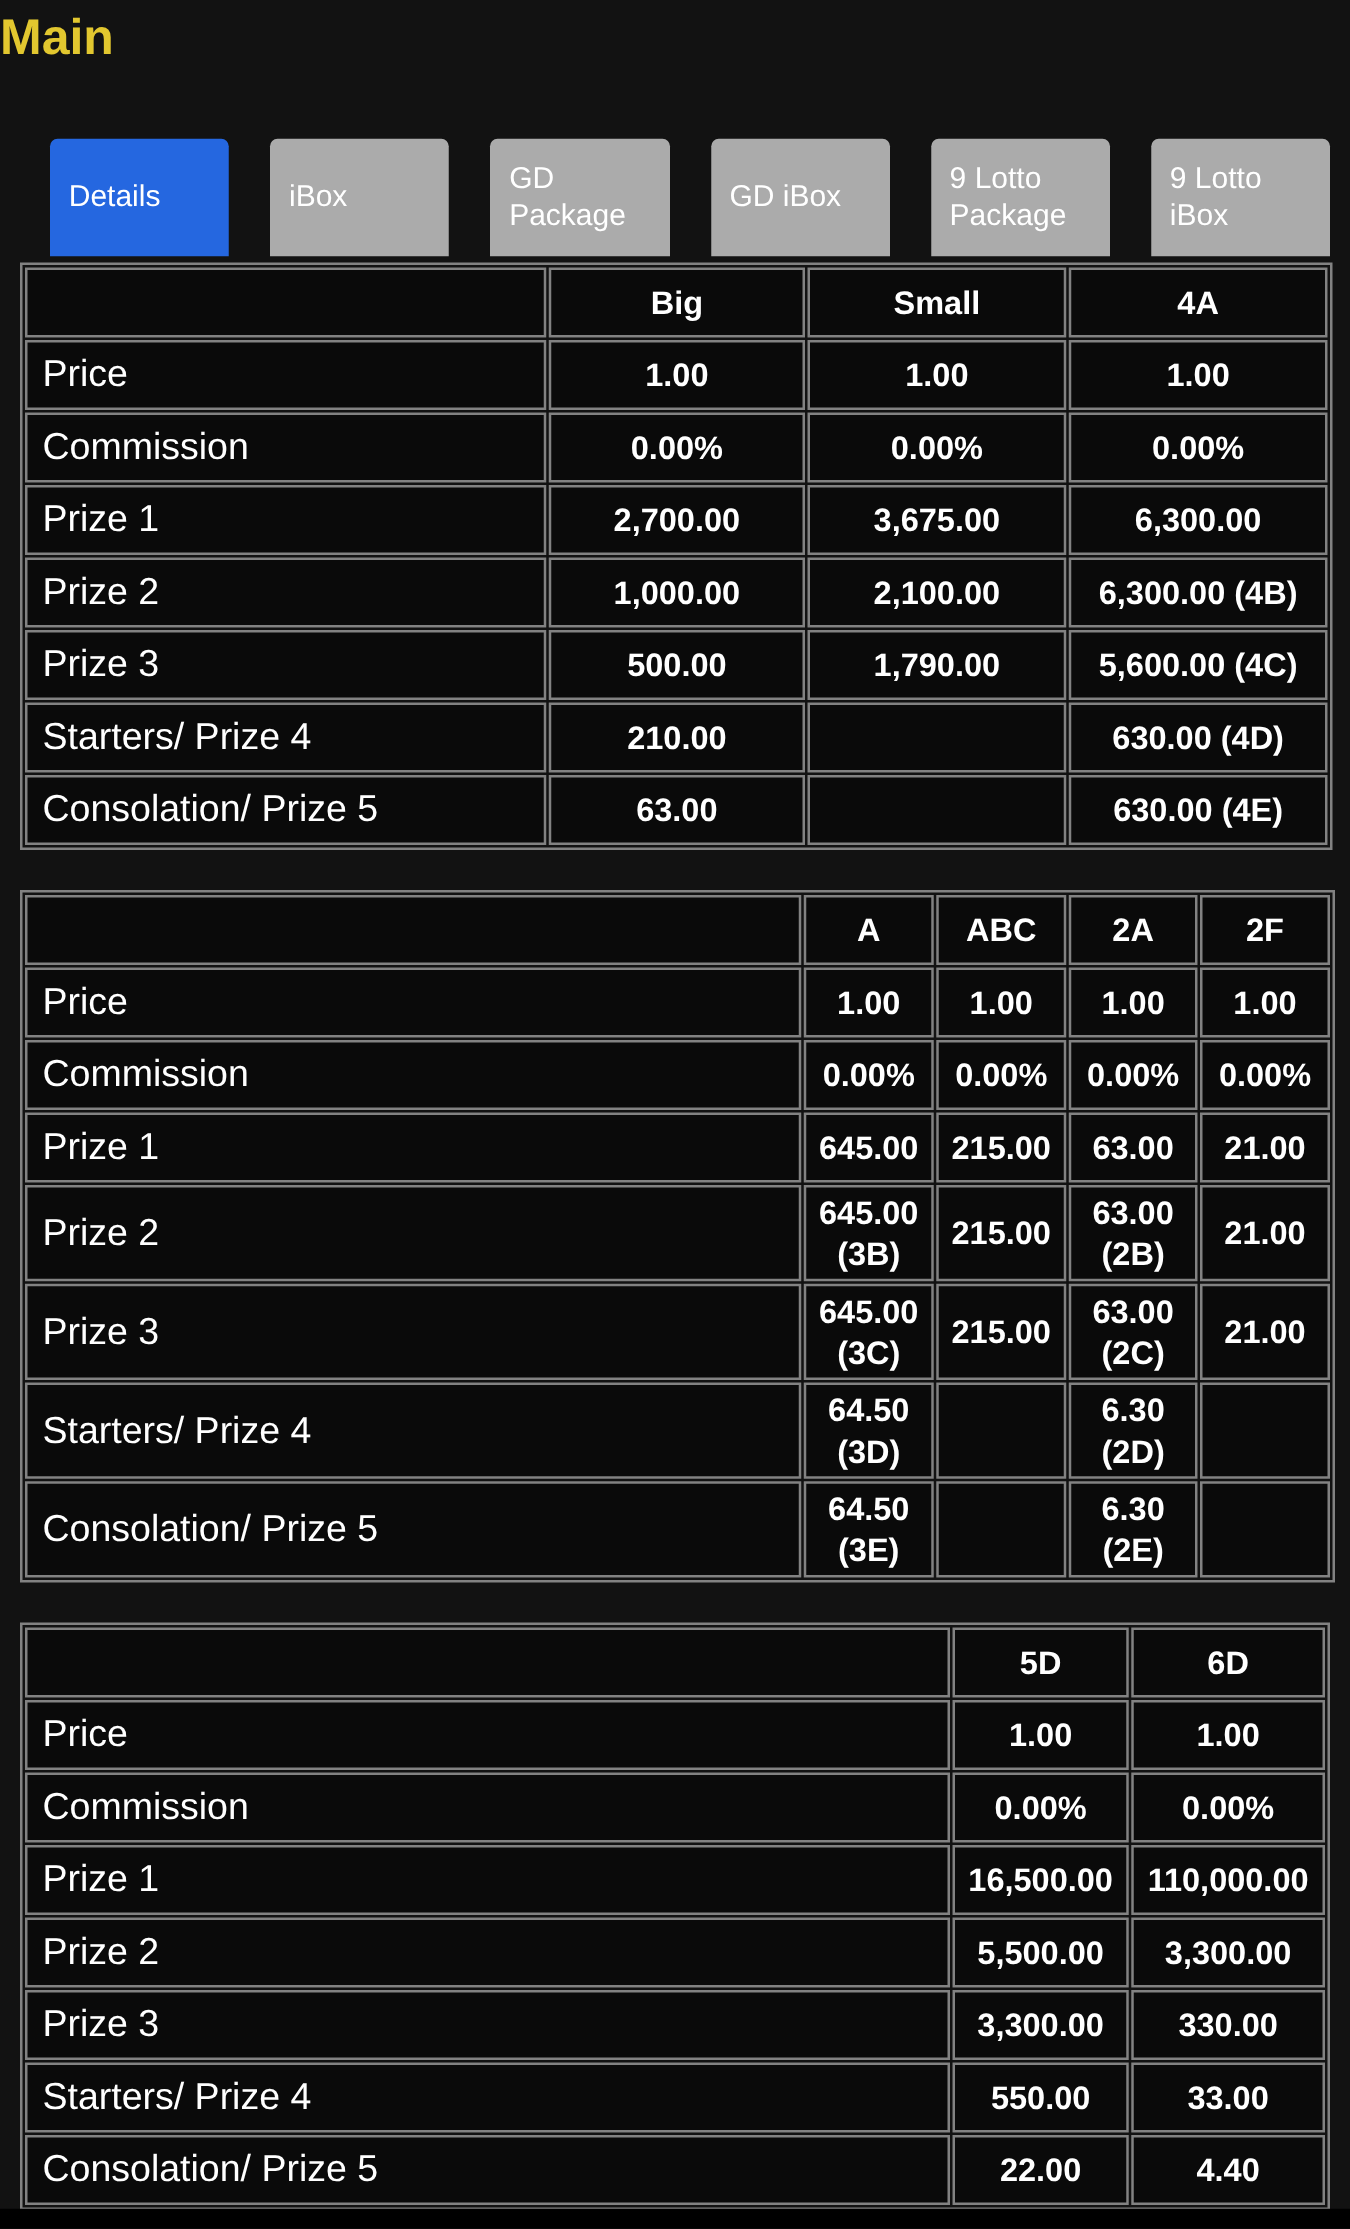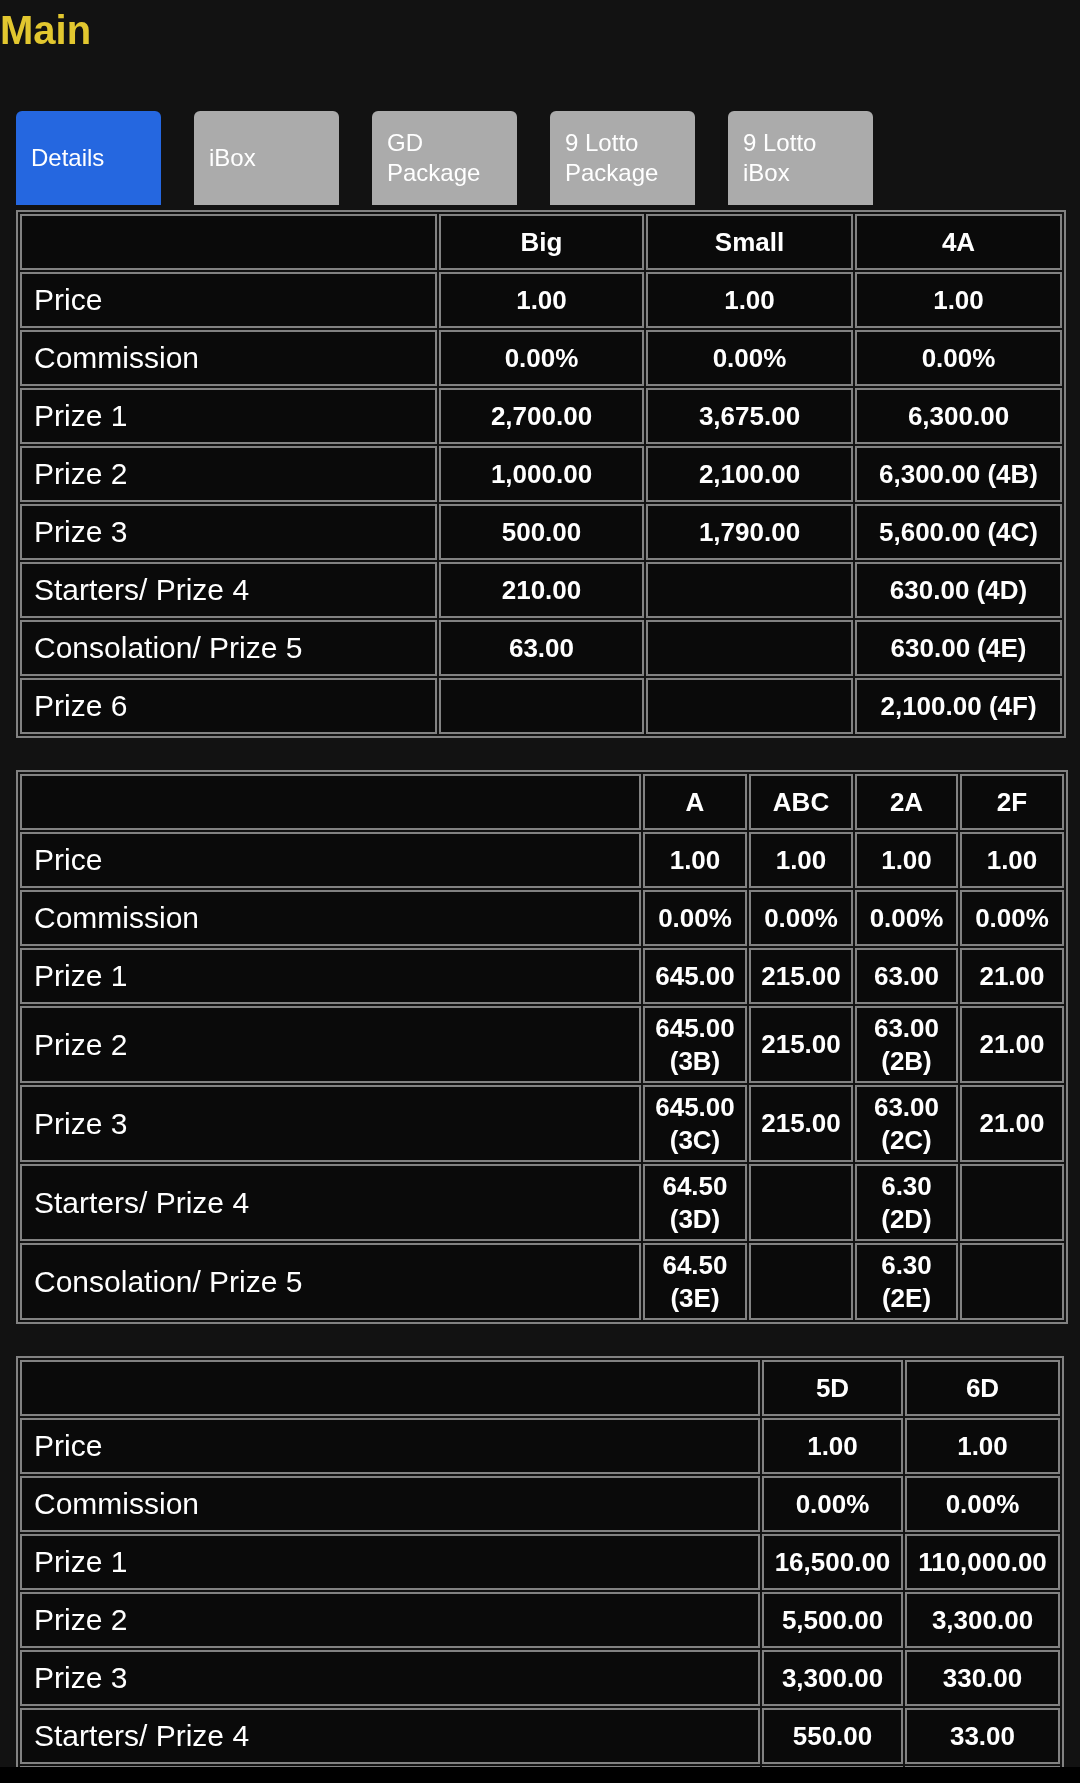--- a/index.html
+++ b/index.html
@@ -38,20 +38,21 @@
     display: flex;
     align-items: center;
     padding: 0 15px;
     font-size: 24px;
     line-height: 1.25;
     cursor: pointer;
     user-select: none;
   }
   .tab.active {
     background: var(--accent-blue, #2567E0);
+    margin-left: 24px;
   }
   table.prize-table {
     border-collapse: separate;
     border-spacing: 2px;
     border: 2px solid var(--border-gray, #828282);
     margin: 0 16px 32px 16px;
     width: 1036px;
     box-sizing: border-box;
     table-layout: fixed;
   }
@@ -97,20 +98,21 @@
 </style>
 </head>
 <body>
 
 <h1 class="page-title">Main</h1>
 
 <div class="tabs" id="tabbar">
     <div class="tab active">Details</div>
     <div class="tab">iBox</div>
     <div class="tab">GD Package</div>
+    <div class="tab">GD iBox</div>
     <div class="tab">9 Lotto Package</div>
     <div class="tab">9 Lotto iBox</div>
   </div>
 
 <div id="tables">
     <table class="prize-table">
       <colgroup>
         <col style="width: 417px;">
         <col style="width: 205px;">
         <col style="width: 207px;">
@@ -159,26 +161,20 @@
           <td class="row-label">Starters/ Prize 4</td>
           <td class="cell-value">210.00</td>
           <td class="cell-value"></td>
           <td class="cell-value">630.00 (4D)</td>
         </tr>
         <tr>
           <td class="row-label">Consolation/ Prize 5</td>
           <td class="cell-value">63.00</td>
           <td class="cell-value"></td>
           <td class="cell-value">630.00 (4E)</td>
-        </tr>
-        <tr>
-          <td class="row-label">Prize 6</td>
-          <td class="cell-value"></td>
-          <td class="cell-value"></td>
-          <td class="cell-value">2,100.00 (4F)</td>
         </tr>
       </tbody>
     </table>
     <table class="prize-table">
       <colgroup>
         <col style="width: 621px;">
         <col style="width: 104px;">
         <col style="width: 104px;">
         <col style="width: 103px;">
         <col style="width: 104px;">

